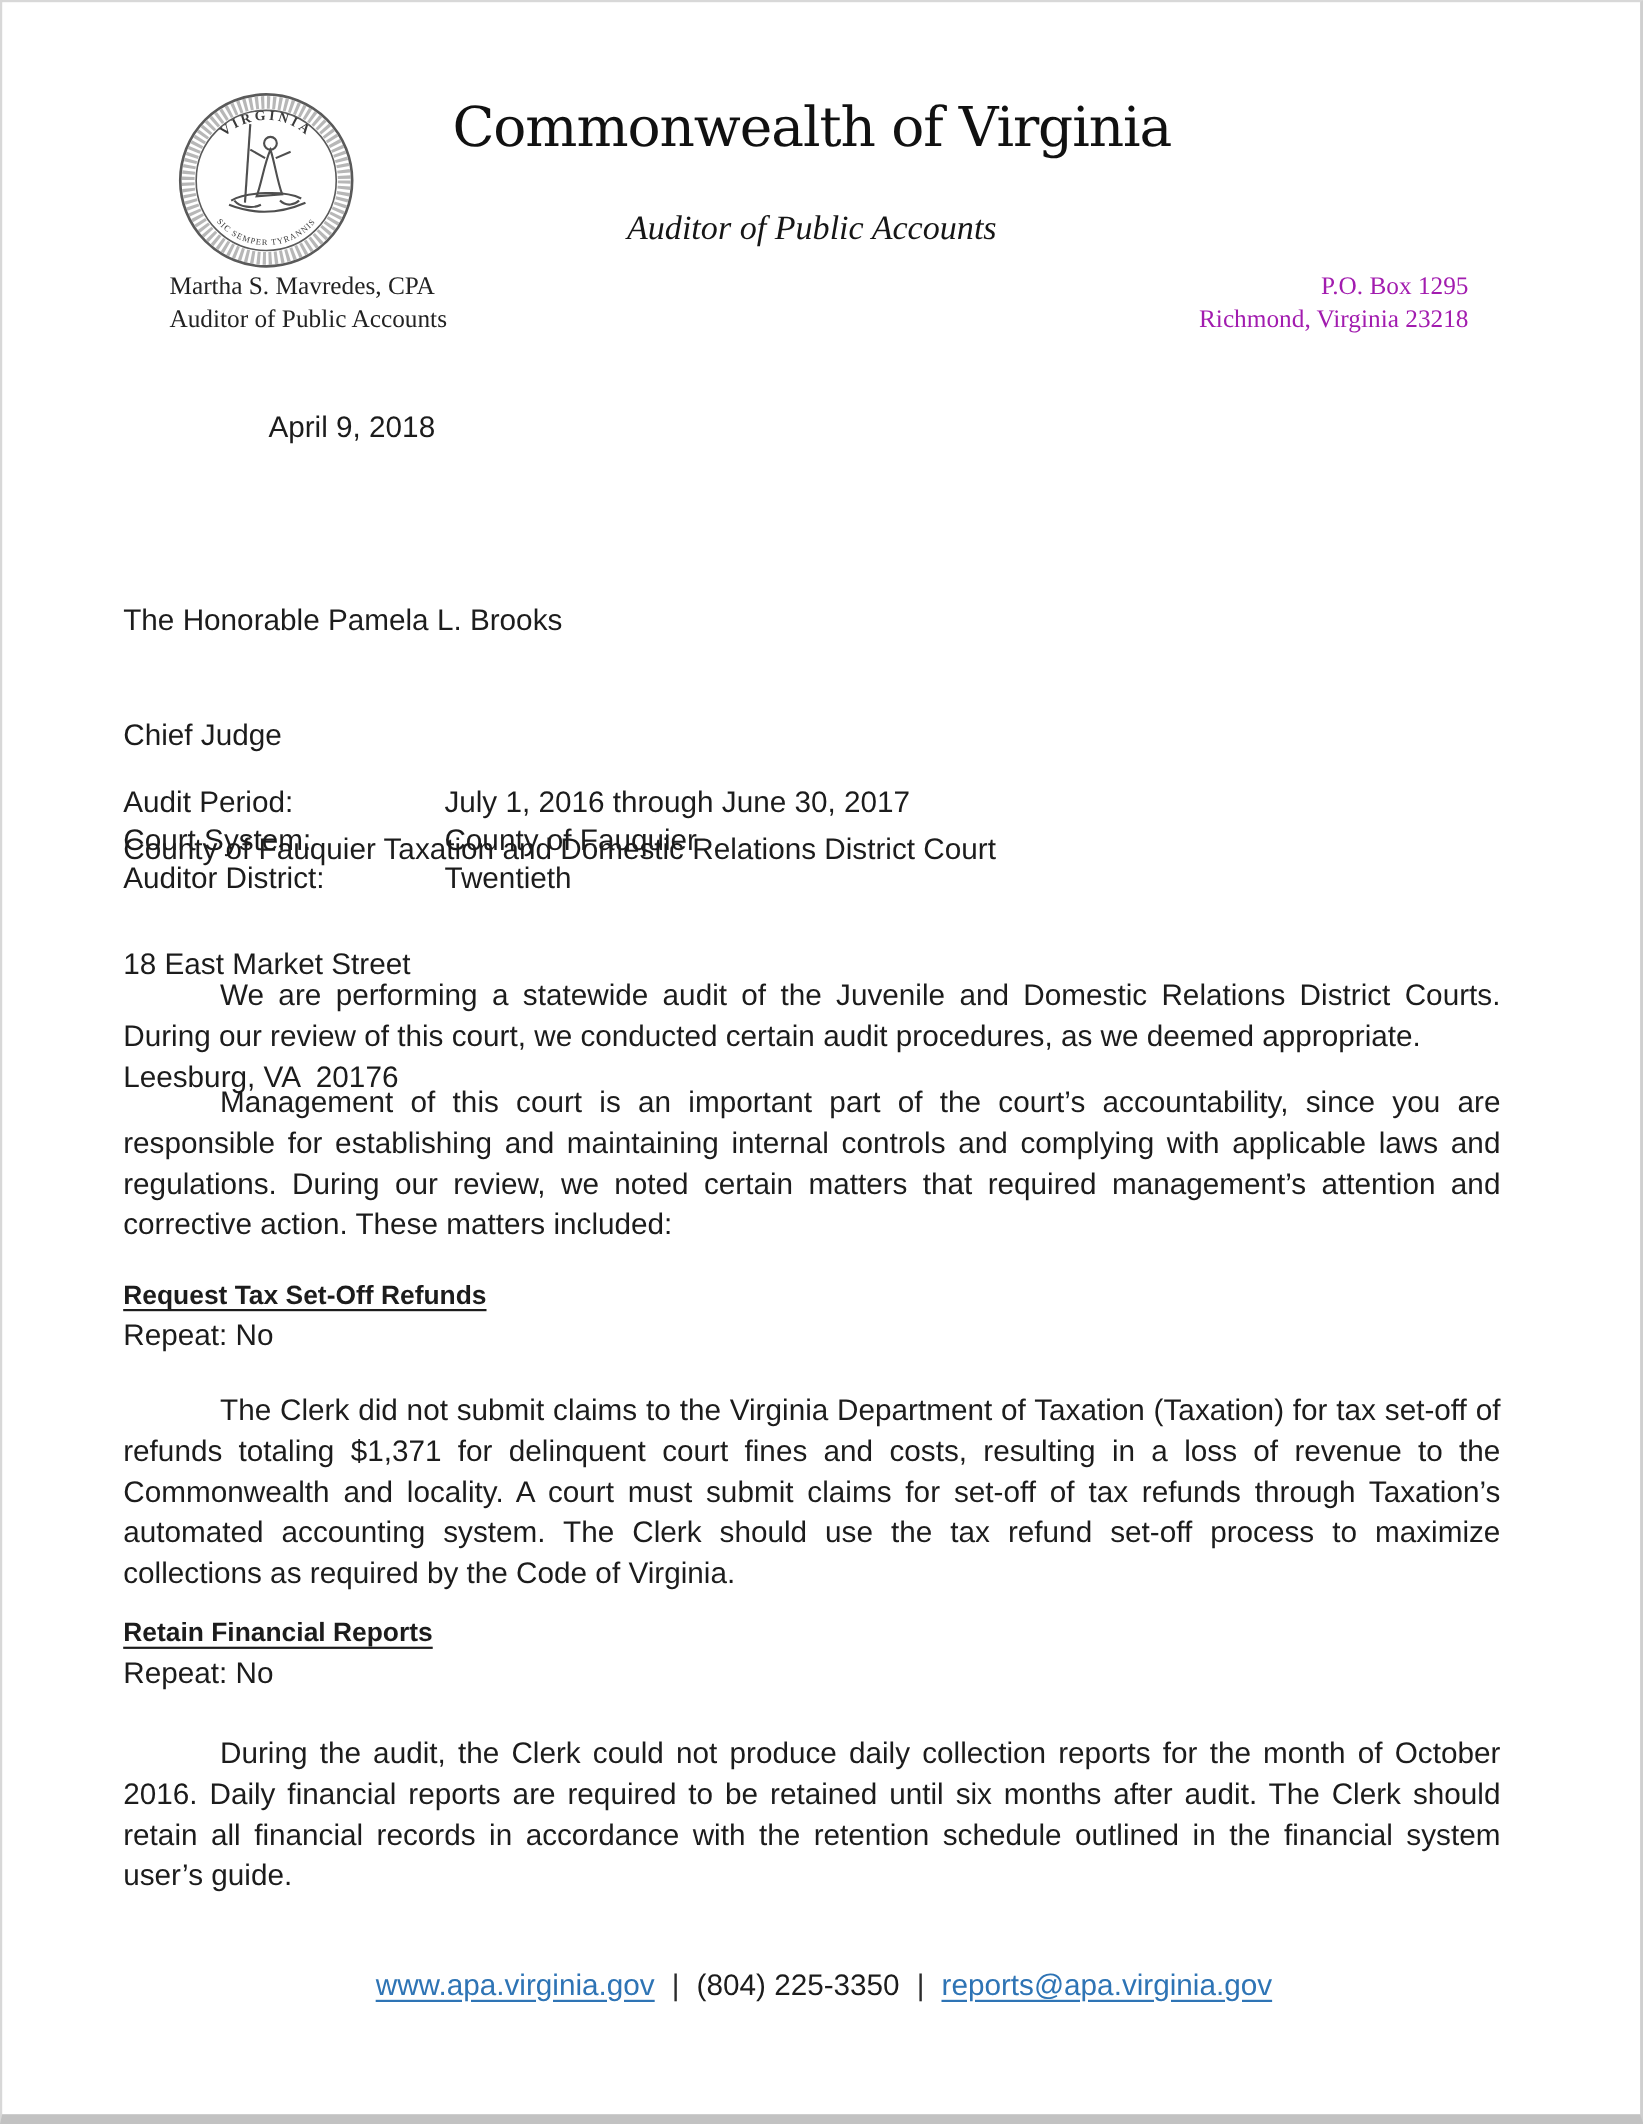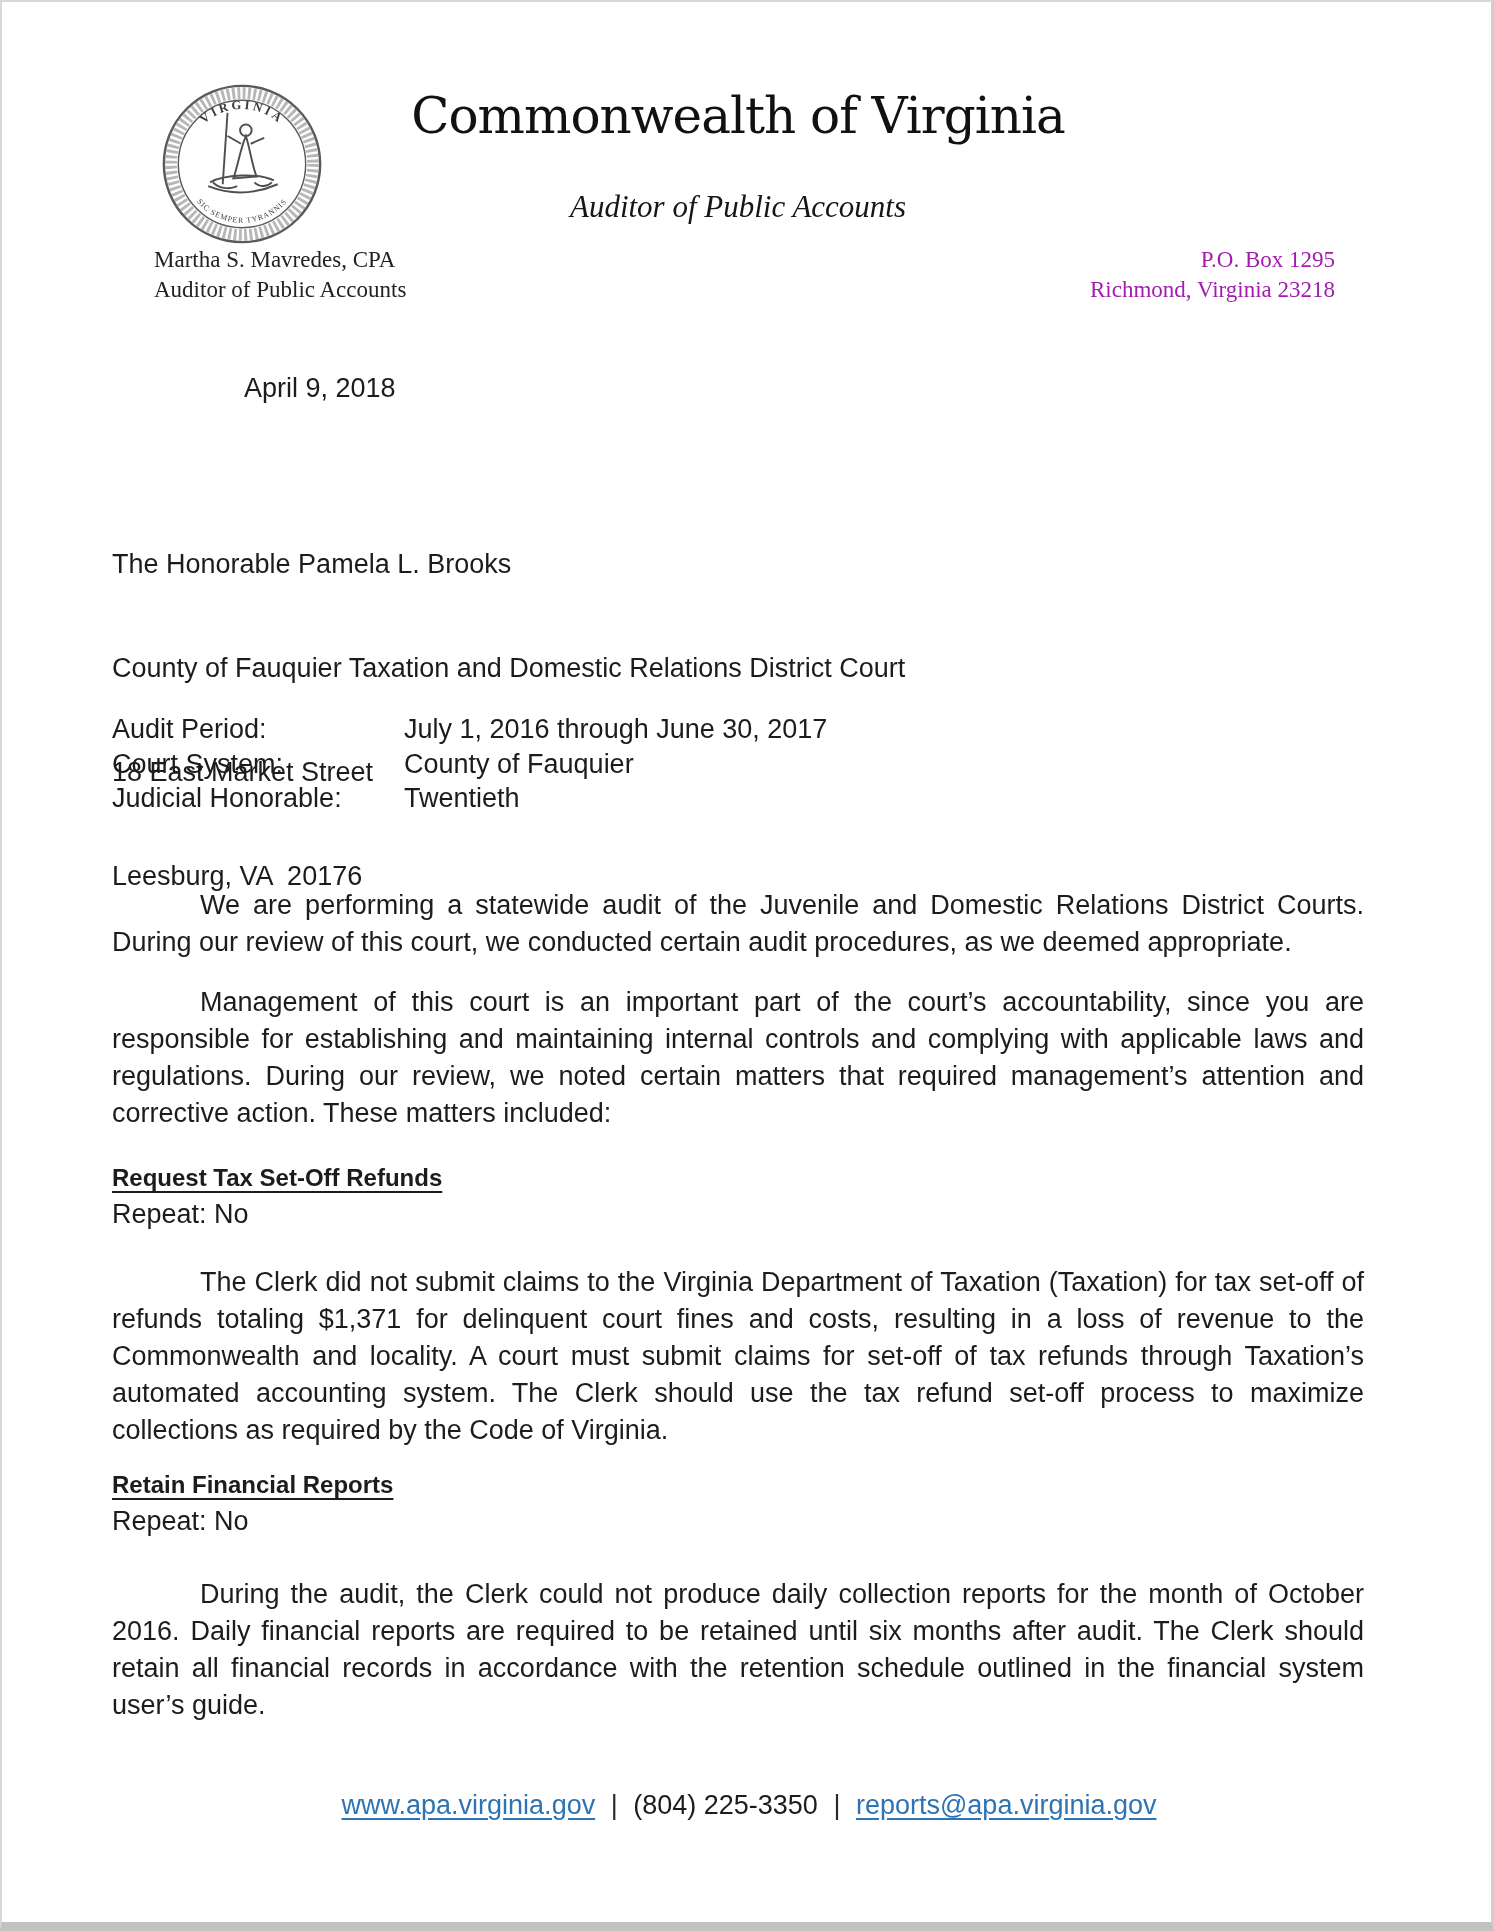--- a/index.html
+++ b/index.html
@@ -150,36 +150,37 @@
 
 <div class="abs po-block">
   <div>P.O. Box 1295</div>
   <div>Richmond, Virginia 23218</div>
 </div>
 
 <div class="abs date-line">April 9, 2018</div>
 
 <div class="abs recipient">
   <div>The Honorable Pamela L. Brooks</div>
+  <div>Chief Judge</div>
   <div>County of Fauquier Taxation and Domestic Relations District Court</div>
   <div>18 East Market Street</div>
   <div>Leesburg, VA  20176</div>
 </div>
 
 <div class="abs audit-info">
   <div class="audit-row">
     <span class="lbl">Audit Period:</span>
     <span class="val">July 1, 2016 through June 30, 2017</span>
   </div>
   <div class="audit-row">
     <span class="lbl">Court System:</span>
     <span class="val">County of Fauquier</span>
   </div>
   <div class="audit-row">
-    <span class="lbl">Judicial Honorable:</span>
+    <span class="lbl">Auditor District:</span>
     <span class="val">Twentieth</span>
   </div>
 </div>
 
 <p class="abs para p1">We are performing a statewide audit of the Juvenile and Domestic Relations District Courts.  During our review of this court, we conducted certain audit procedures, as we deemed appropriate.</p>
 <p class="abs para p2">Management of this court is an important part of the court’s accountability, since you are responsible for establishing and maintaining internal controls and complying with applicable laws and regulations.  During our review, we noted certain matters that required management’s attention and corrective action.  These matters included:</p>
 
 <div class="abs finding-heading">Request Tax Set-Off Refunds</div>
 <div class="abs repeat-line r1">Repeat: No</div>
 <p class="abs para p3">The Clerk did not submit claims to the Virginia Department of Taxation (Taxation) for tax set-off of refunds totaling $1,371 for delinquent court fines and costs, resulting in a loss of revenue to the Commonwealth and locality.  A court must submit claims for set-off of tax refunds through Taxation’s automated accounting system.  The Clerk should use the tax refund set-off process to maximize collections as required by the Code of Virginia.</p>

